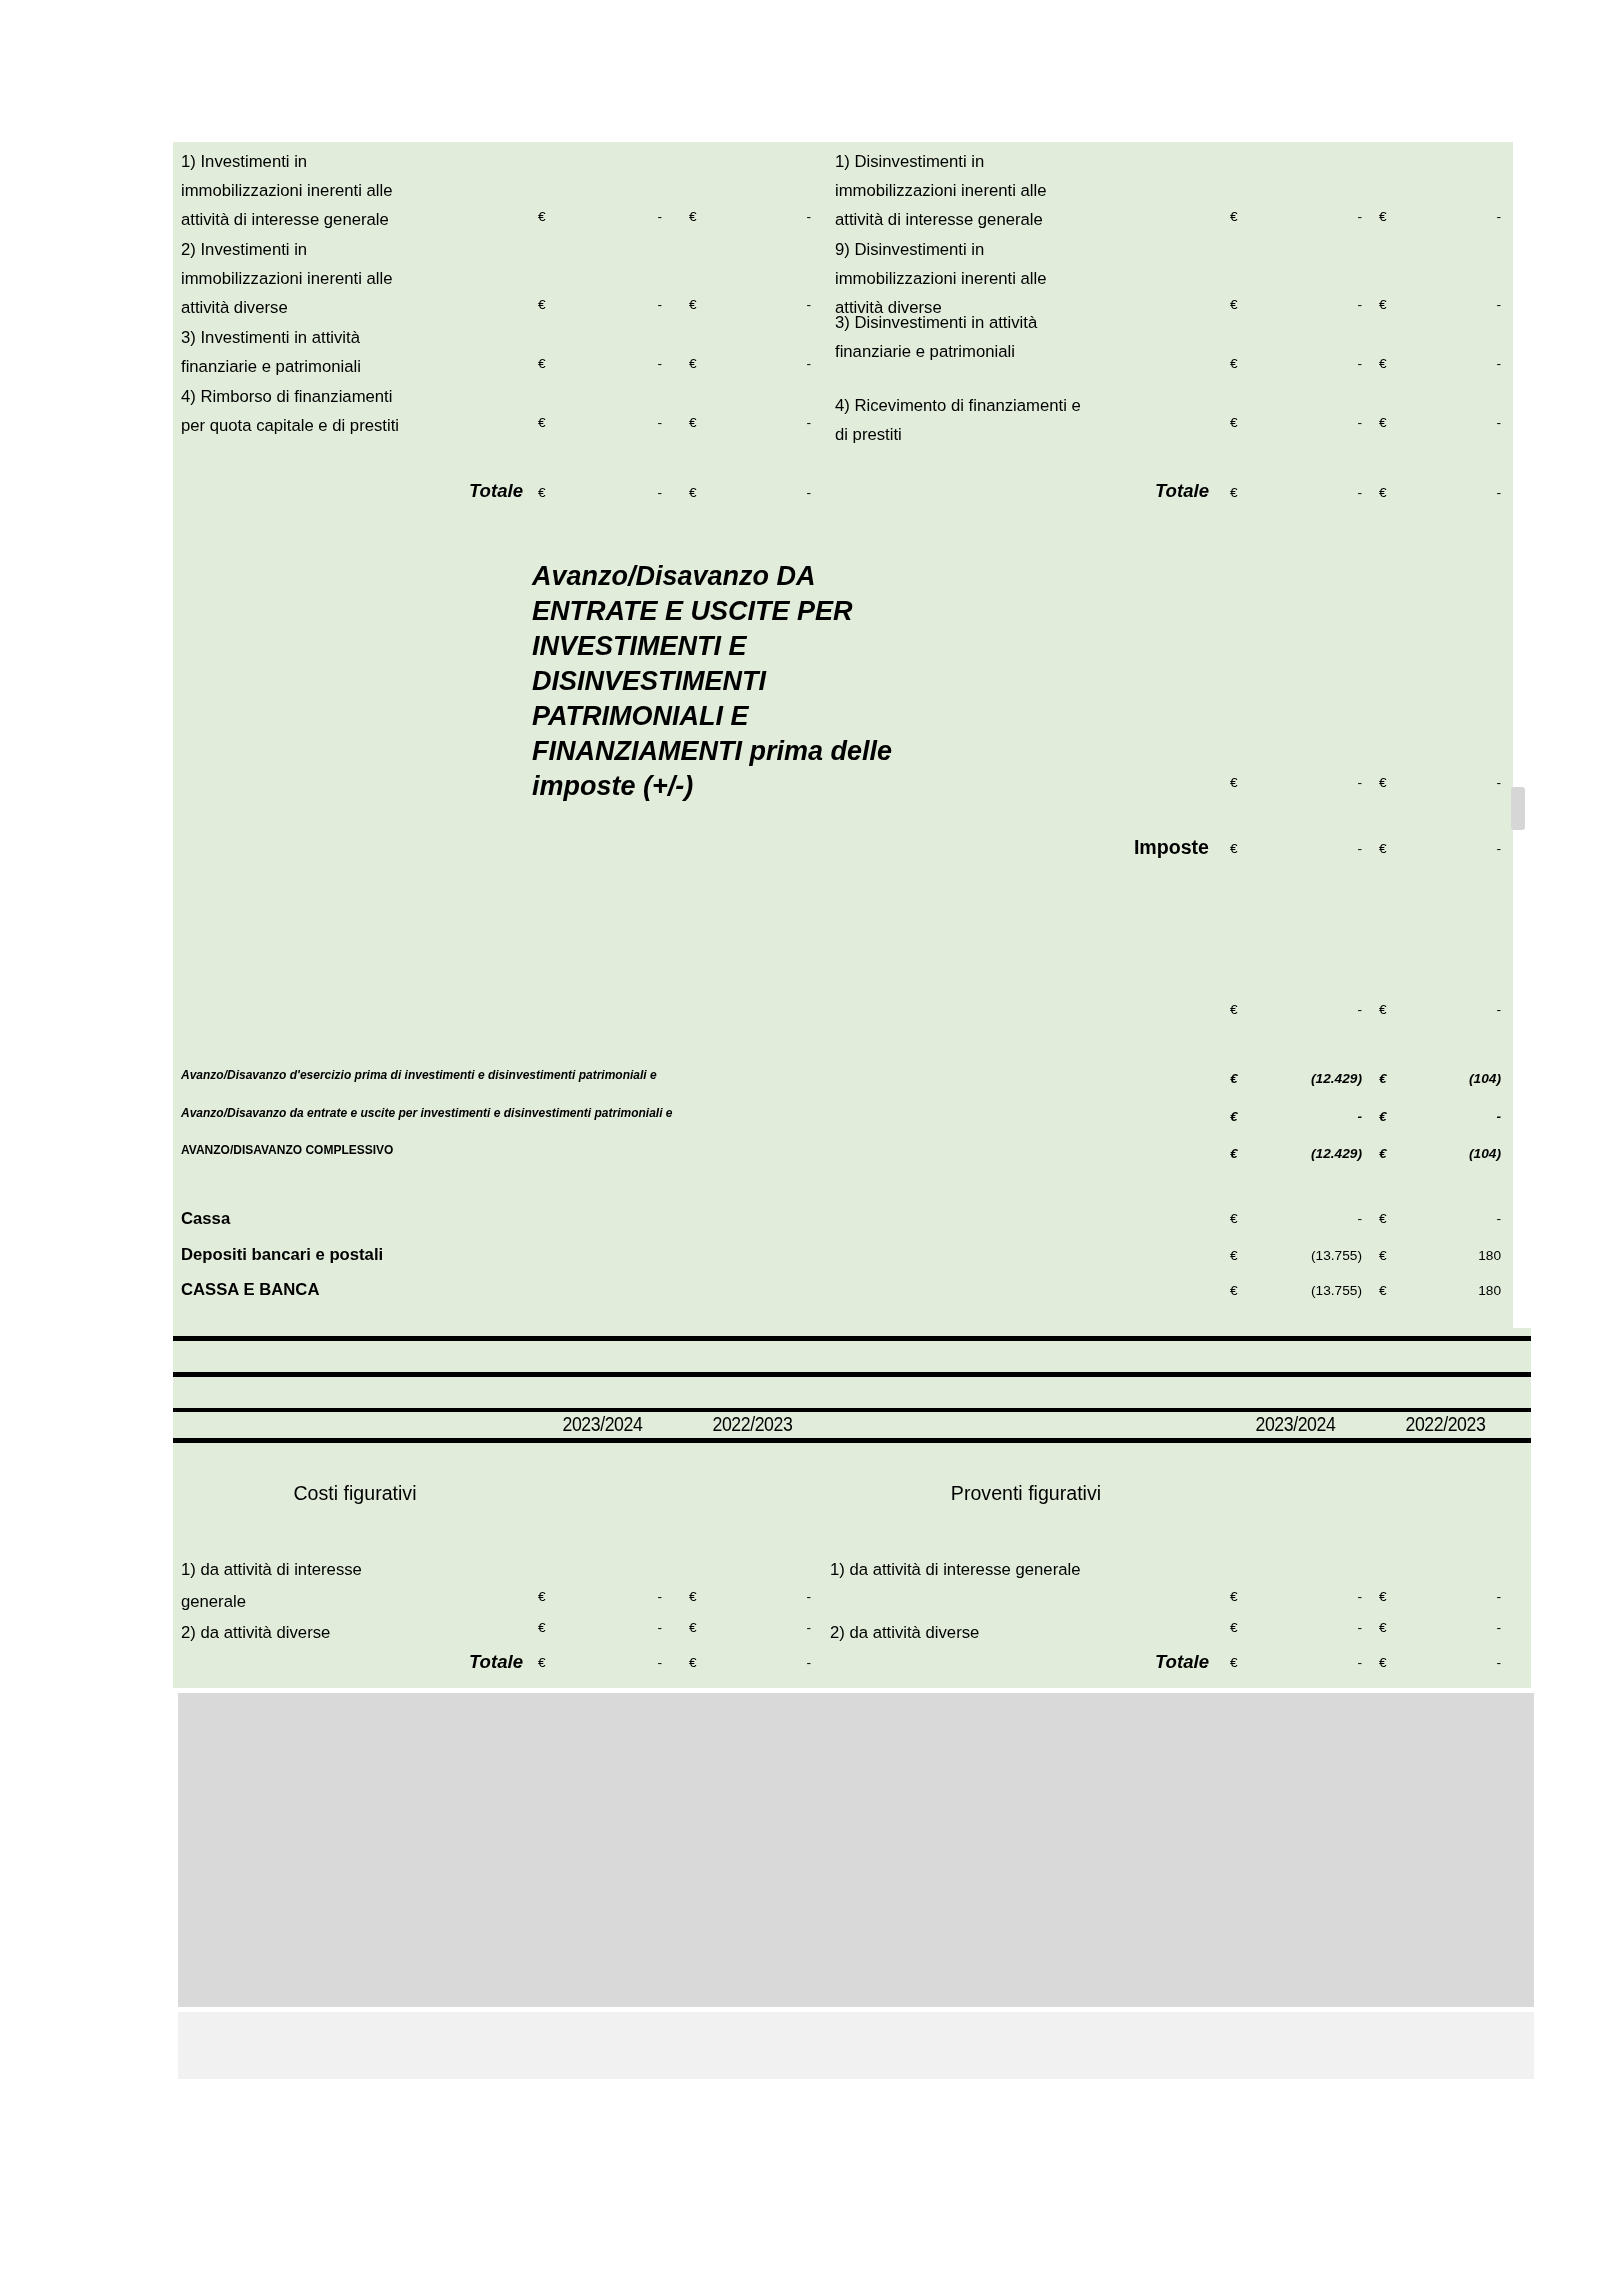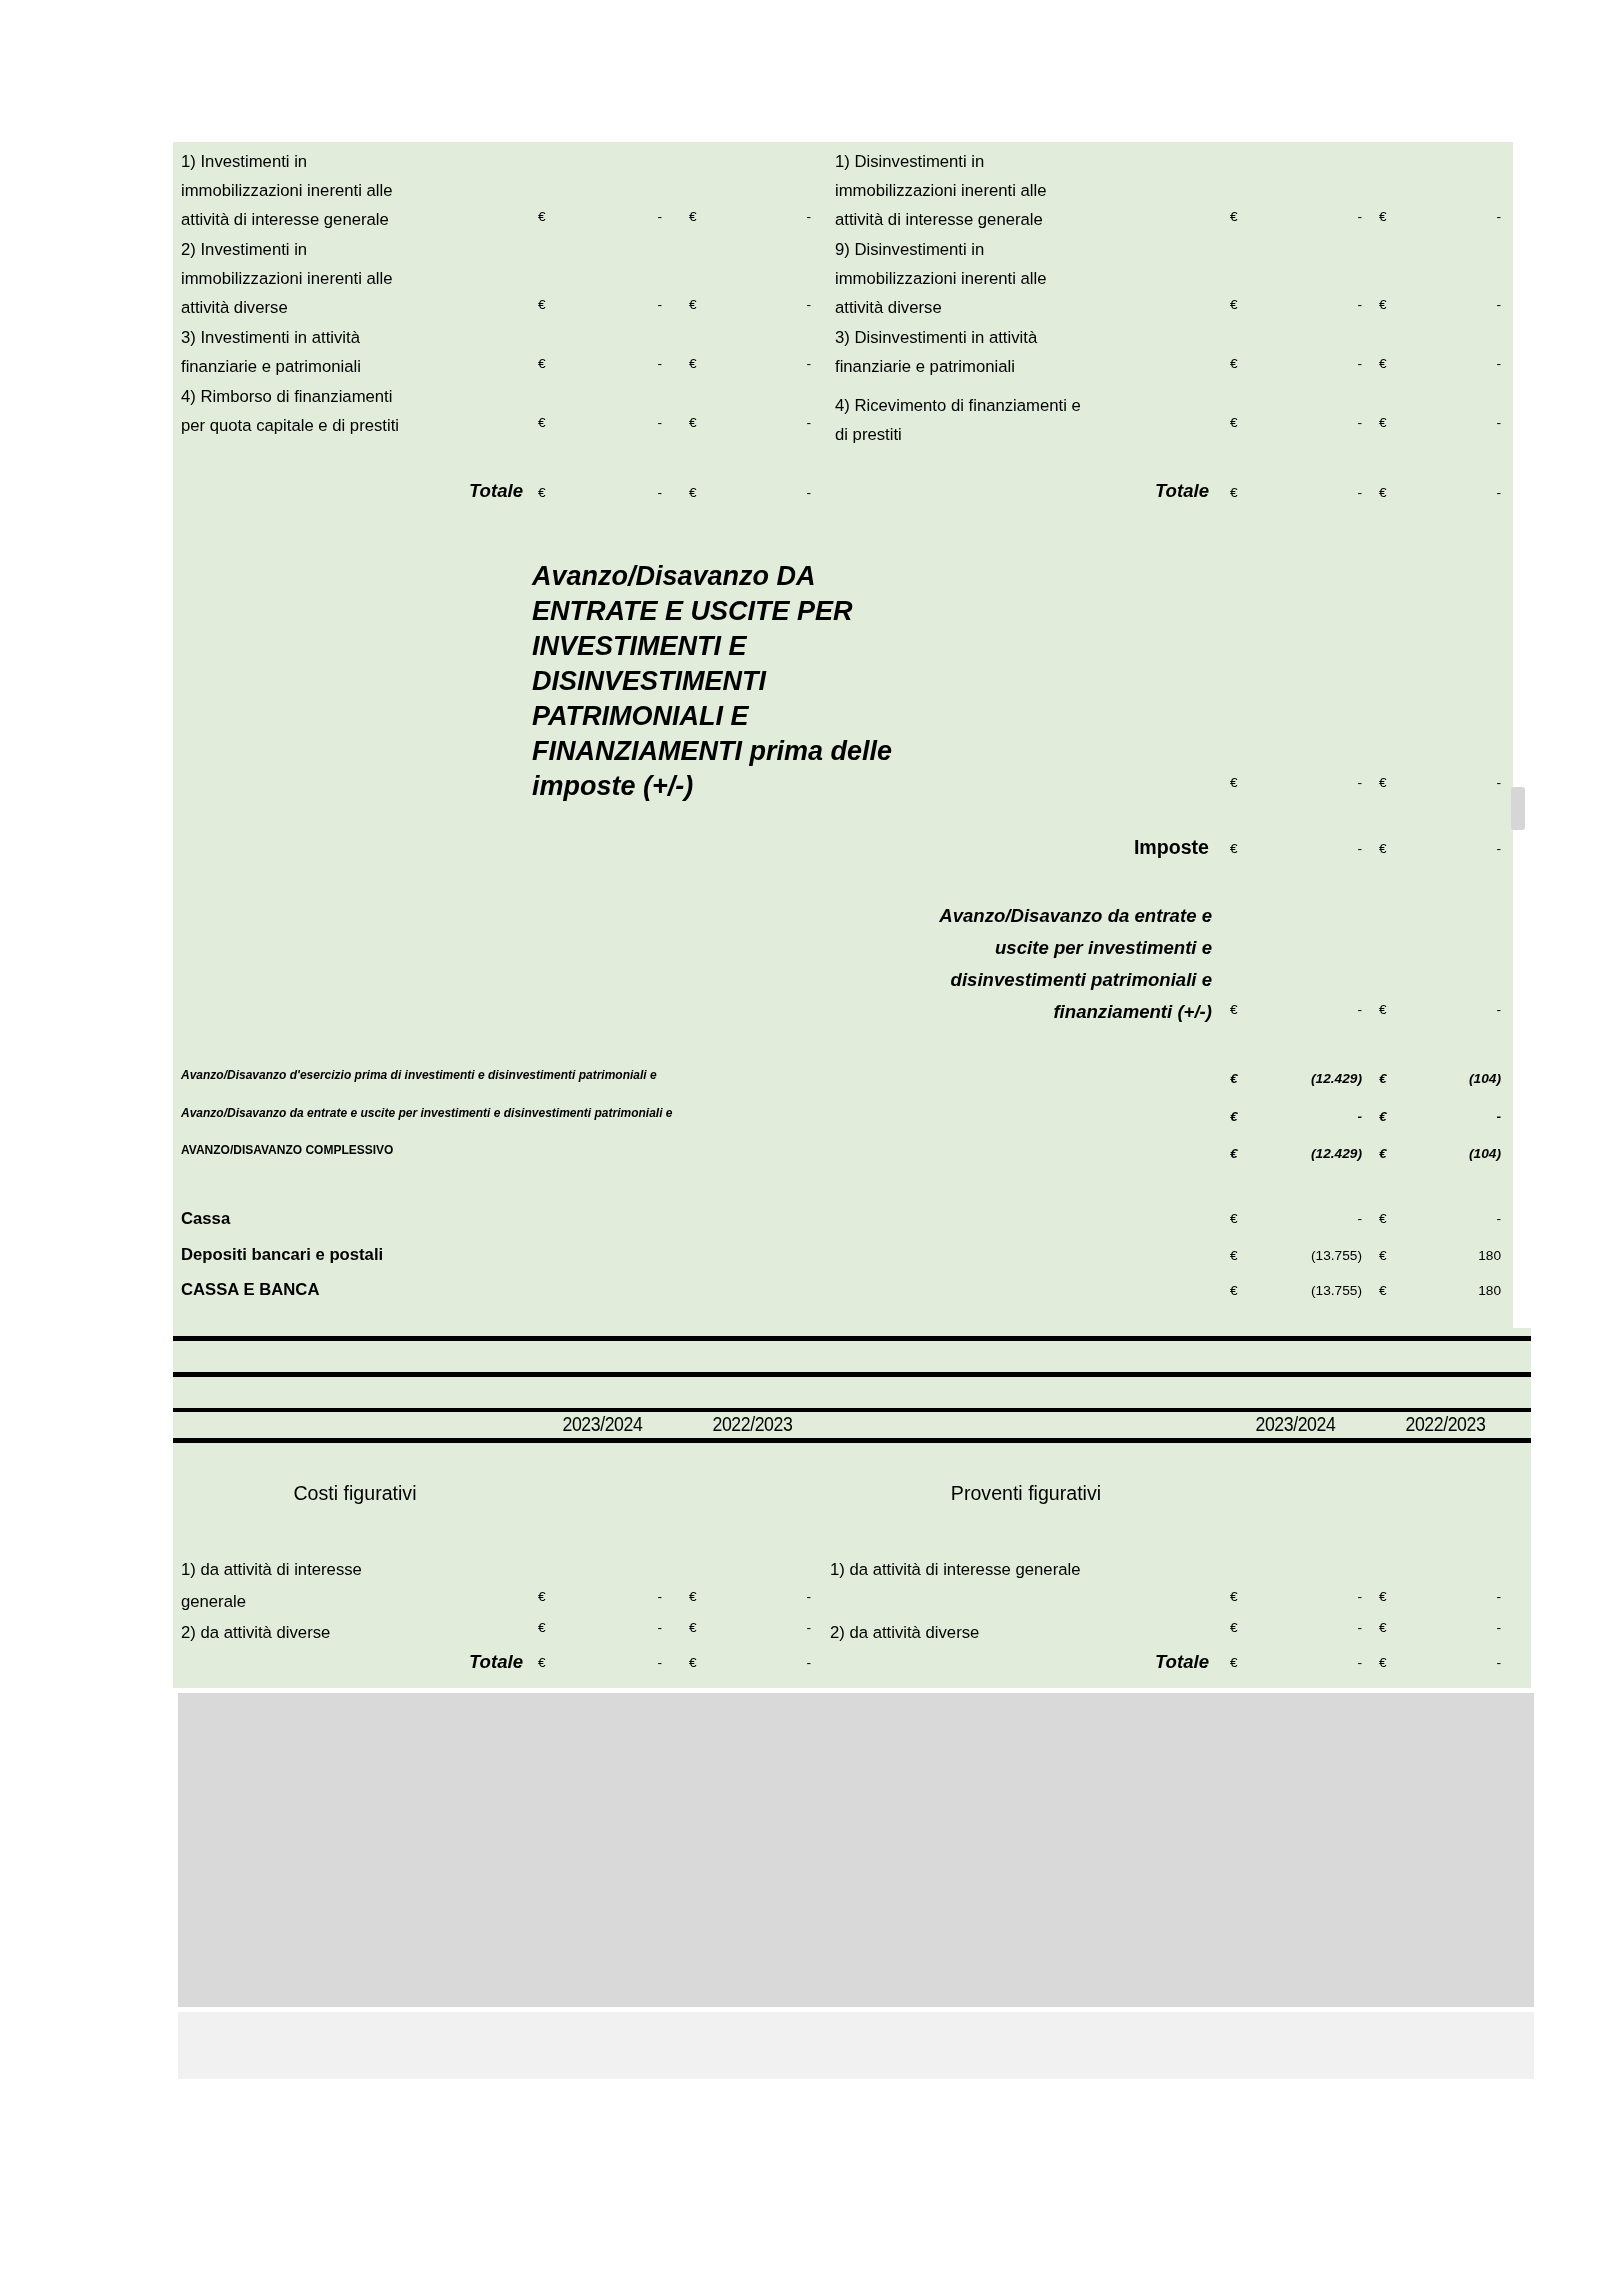--- a/index.html
+++ b/index.html
@@ -67,21 +67,21 @@
 finanziarie e patrimoniali</div>
   <div class="lbl lbl-l" style="top:382px">4) Rimborso di finanziamenti
 per quota capitale e di prestiti</div>
 
   <div class="lbl lbl-r" style="top:147px">1) Disinvestimenti in
 immobilizzazioni inerenti alle
 attività di interesse generale</div>
   <div class="lbl lbl-r" style="top:235px">9) Disinvestimenti in
 immobilizzazioni inerenti alle
 attività diverse</div>
-  <div class="lbl lbl-r" style="top:323px">3) Disinvestimenti in attività
+  <div class="lbl lbl-r" style="top:308px">3) Disinvestimenti in attività
 finanziarie e patrimoniali</div>
   <div class="lbl lbl-r" style="top:391px">4) Ricevimento di finanziamenti e
 di prestiti</div>
 
   <div class="mrow" style="top:209px">
     <span class="eL1">€</span>
     <span class="val vL1">-</span>
     <span class="eL2">€</span>
     <span class="val vL2">-</span>
     <span class="eR1">€</span>
@@ -148,24 +148,20 @@
   </div>
 
   <div class="imposte" style="top:836px">Imposte</div>
   <div class="mrow" style="top:841px">
     <span class="eR1">€</span>
     <span class="val vR1">-</span>
     <span class="eR2">€</span>
     <span class="val vR2">-</span>
   </div>
 
-  <div class="bal-head2" style="top:900px">Avanzo/Disavanzo da entrate e
-uscite per investimenti e
-disinvestimenti patrimoniali e
-finanziamenti (+/-)</div>
   <div class="mrow" style="top:1002px">
     <span class="eR1">€</span>
     <span class="val vR1">-</span>
     <span class="eR2">€</span>
     <span class="val vR2">-</span>
   </div>
 
   <div class="sum-lbl bi" style="top:1068px">Avanzo/Disavanzo d'esercizio prima di investimenti e disinvestimenti patrimoniali e</div>
   <div class="mrow bi" style="top:1071px">
     <span class="eR1">€</span>

